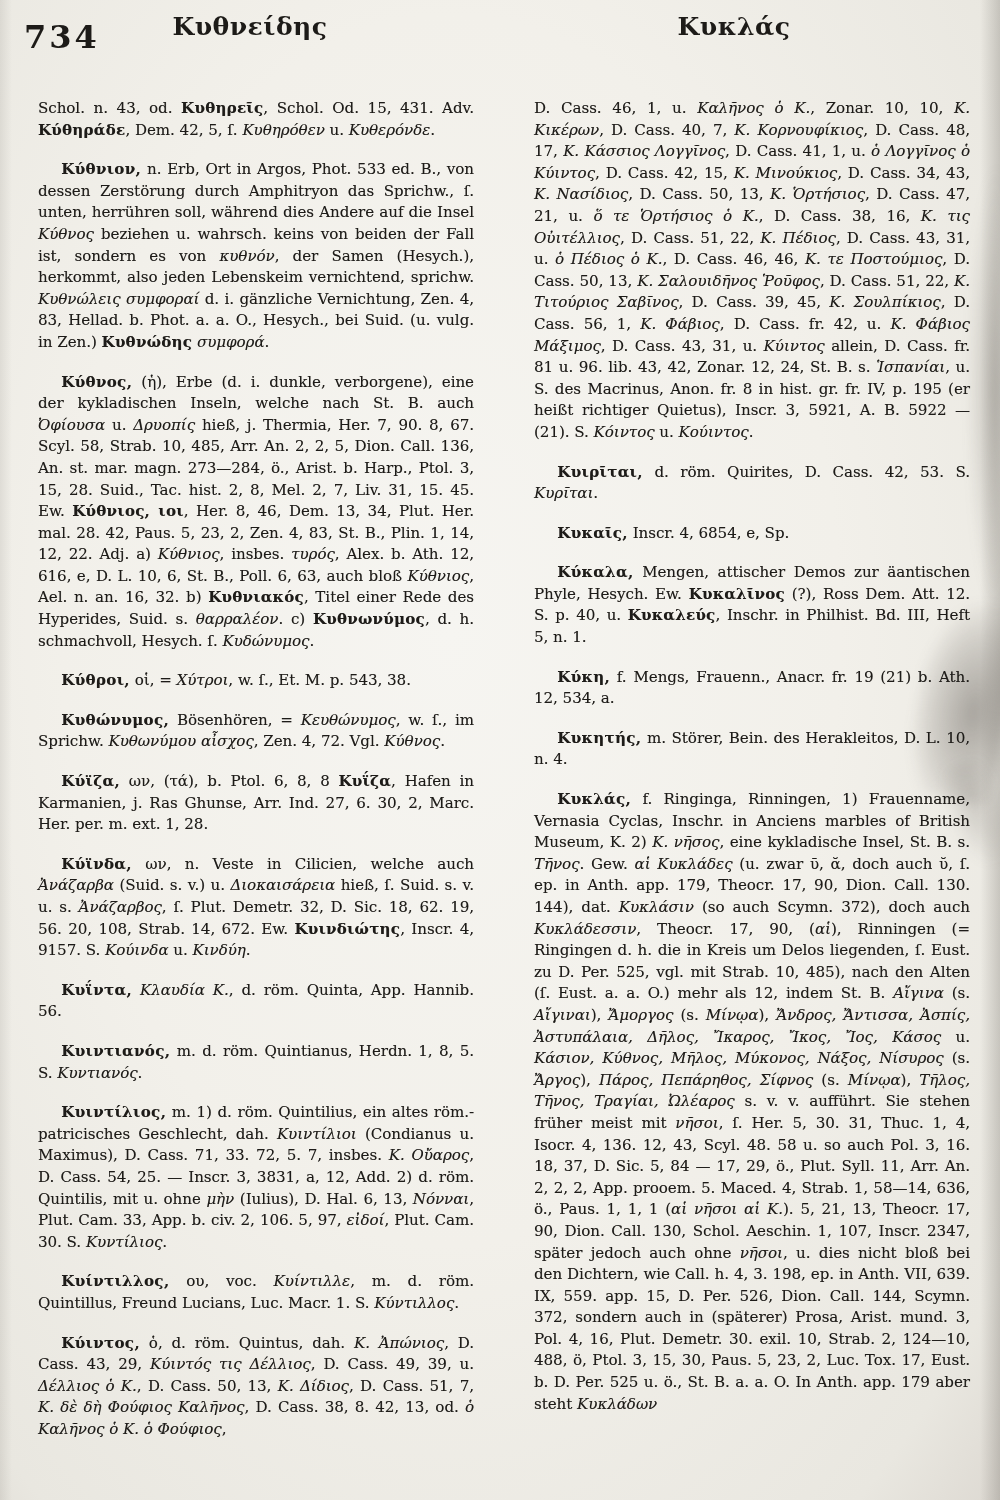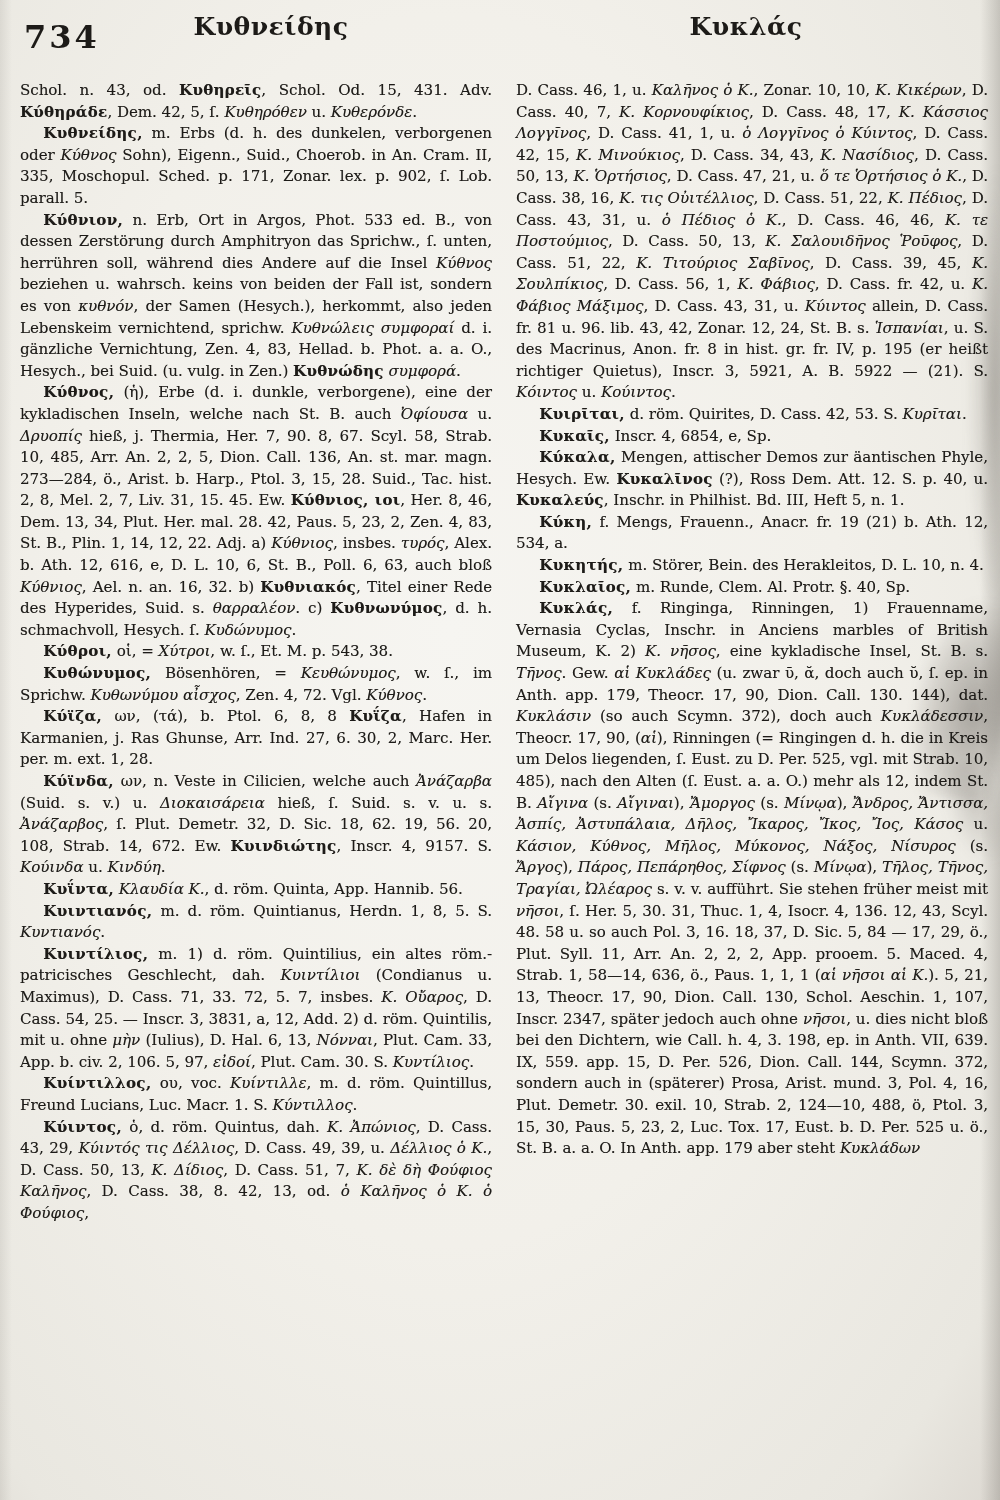--- a/index.html
+++ b/index.html
@@ -44,35 +44,35 @@
   }
   .page-header { position:relative; height:78px; }
   .page-number {
     position:absolute; left:24px; top:18px;
     font-size:32px; font-weight:bold; letter-spacing:3px;
   }
   .running-head {
     position:absolute; top:12px; width:500px;
     text-align:center; font-size:25px; font-weight:600; letter-spacing:0.5px;
   }
-  .running-head.left  { left:0;margin-left:21px; }
-  .running-head.right { left:496px; }
+  .running-head.left  { left:0; }
+  .running-head.right { left:484px; }
   .columns {
     position:absolute; top:80px; left:0;
     width:1000px; box-sizing:border-box;
     padding:0 12px 0 20px;
     display:flex; gap:24px;
   }
   .column {
     width:472px;
     font-size:15px; line-height:21.6px;
     text-align:justify;
     text-shadow:0.2px 0.2px 0.35px rgba(45,42,38,0.45);
   }
-  p.entry { margin:0; text-indent:1.55em; }
+  p.entry { margin:18px; text-indent:1.55em; }
   p.entry.noindent { text-indent:0; }
   b.headword { font-weight:700; letter-spacing:0.4px; }
   b.gkb { font-weight:700; letter-spacing:0.3px; }
   i.gk { font-style:italic; }
 </style>
 </head>
 <body>
 
 <div class="page">
   <div class="artifact edge-left"></div>
@@ -83,37 +83,35 @@
 
   <header class="page-header">
     <div class="page-number">734</div>
     <div class="running-head left">Κυθνείδης</div>
     <div class="running-head right">Κυκλάς</div>
   </header>
 
   <main class="columns">
     <div class="column" id="col-left">
         <p class="entry noindent">Schol. n. 43, od. <b class="gkb">Κυθηρεῖς</b>, Schol. Od. 15, 431. Adv. <b class="gkb">Κύθηράδε</b>, Dem. 42, 5, ſ. <i class="gk">Κυθηρόθεν</i> u. <i class="gk">Κυθερόνδε</i>.</p>
-        <p class="entry"><b class="headword">Κυθνείδης,</b> m. Erbs (d. h. des dunkelen, verborgenen oder <i class="gk">Κύθνος</i> Sohn), Eigenn., Suid., Choerob. in An. Cram. II, 335, Moschopul. Sched. p. 171, Zonar. lex. p. 902, ſ. Lob. parall. 5.</p>
         <p class="entry"><b class="headword">Κύθνιον,</b> n. Erb, Ort in Argos, Phot. 533 ed. B., von dessen Zerstörung durch Amphitryon das Sprichw., ſ. unten, herrühren soll, während dies Andere auf die Insel <i class="gk">Κύθνος</i> beziehen u. wahrsch. keins von beiden der Fall ist, sondern es von <i class="gk">κυθνόν</i>, der Samen (Hesych.), herkommt, also jeden Lebenskeim vernichtend, sprichw. <i class="gk">Κυθνώλεις συμφοραί</i> d. i. gänzliche Vernichtung, Zen. 4, 83, Hellad. b. Phot. a. a. O., Hesych., bei Suid. (u. vulg. in Zen.) <b class="gkb">Κυθνώδης</b> <i class="gk">συμφορά</i>.</p>
         <p class="entry"><b class="headword">Κύθνος,</b> (ἡ), Erbe (d. i. dunkle, verborgene), eine der kykladischen Inseln, welche nach St. B. auch <i class="gk">Ὀφίουσα</i> u. <i class="gk">Δρυοπίς</i> hieß, j. Thermia, Her. 7, 90. 8, 67. Scyl. 58, Strab. 10, 485, Arr. An. 2, 2, 5, Dion. Call. 136, An. st. mar. magn. 273—284, ö., Arist. b. Harp., Ptol. 3, 15, 28. Suid., Tac. hist. 2, 8, Mel. 2, 7, Liv. 31, 15. 45. Ew. <b class="gkb">Κύθνιος, ιοι</b>, Her. 8, 46, Dem. 13, 34, Plut. Her. mal. 28. 42, Paus. 5, 23, 2, Zen. 4, 83, St. B., Plin. 1, 14, 12, 22. Adj. a) <i class="gk">Κύθνιος</i>, insbes. <i class="gk">τυρός</i>, Alex. b. Ath. 12, 616, e, D. L. 10, 6, St. B., Poll. 6, 63, auch bloß <i class="gk">Κύθνιος</i>, Ael. n. an. 16, 32. b) <b class="gkb">Κυθνιακός</b>, Titel einer Rede des Hyperides, Suid. s. <i class="gk">θαρραλέον</i>. c) <b class="gkb">Κυθνωνύμος</b>, d. h. schmachvoll, Hesych. ſ. <i class="gk">Κυδώνυμος</i>.</p>
         <p class="entry"><b class="headword">Κύθροι,</b> οἱ, = <i class="gk">Χύτροι</i>, w. ſ., Et. M. p. 543, 38.</p>
         <p class="entry"><b class="headword">Κυθώνυμος,</b> Bösenhören, = <i class="gk">Κευθώνυμος</i>, w. ſ., im Sprichw. <i class="gk">Κυθωνύμου αἶσχος</i>, Zen. 4, 72. Vgl. <i class="gk">Κύθνος</i>.</p>
         <p class="entry"><b class="headword">Κύϊζα,</b> ων, (τά), b. Ptol. 6, 8, 8 <b class="gkb">Κυΐζα</b>, Hafen in Karmanien, j. Ras Ghunse, Arr. Ind. 27, 6. 30, 2, Marc. Her. per. m. ext. 1, 28.</p>
         <p class="entry"><b class="headword">Κύϊνδα,</b> ων, n. Veste in Cilicien, welche auch <i class="gk">Ἀνάζαρβα</i> (Suid. s. v.) u. <i class="gk">Διοκαισάρεια</i> hieß, ſ. Suid. s. v. u. s. <i class="gk">Ἀνάζαρβος</i>, ſ. Plut. Demetr. 32, D. Sic. 18, 62. 19, 56. 20, 108, Strab. 14, 672. Ew. <b class="gkb">Κυινδιώτης</b>, Inscr. 4, 9157. S. <i class="gk">Κούινδα</i> u. <i class="gk">Κινδύη</i>.</p>
         <p class="entry"><b class="headword">Κυΐντα,</b> <i class="gk">Κλαυδία Κ.</i>, d. röm. Quinta, App. Hannib. 56.</p>
         <p class="entry"><b class="headword">Κυιντιανός,</b> m. d. röm. Quintianus, Herdn. 1, 8, 5. S. <i class="gk">Κυντιανός</i>.</p>
         <p class="entry"><b class="headword">Κυιντίλιος,</b> m. 1) d. röm. Quintilius, ein altes röm.-patricisches Geschlecht, dah. <i class="gk">Κυιντίλιοι</i> (Condianus u. Maximus), D. Cass. 71, 33. 72, 5. 7, insbes. <i class="gk">K. Οὔαρος</i>, D. Cass. 54, 25. — Inscr. 3, 3831, a, 12, Add. 2) d. röm. Quintilis, mit u. ohne <i class="gk">μὴν</i> (Iulius), D. Hal. 6, 13, <i class="gk">Νόνναι</i>, Plut. Cam. 33, App. b. civ. 2, 106. 5, 97, <i class="gk">εἰδοί</i>, Plut. Cam. 30. S. <i class="gk">Κυντίλιος</i>.</p>
         <p class="entry"><b class="headword">Κυίντιλλος,</b> ου, voc. <i class="gk">Κυίντιλλε</i>, m. d. röm. Quintillus, Freund Lucians, Luc. Macr. 1. S. <i class="gk">Κύντιλλος</i>.</p>
         <p class="entry"><b class="headword">Κύιντος,</b> ὁ, d. röm. Quintus, dah. <i class="gk">Κ. Ἀπώνιος</i>, D. Cass. 43, 29, <i class="gk">Κύιντός τις Δέλλιος</i>, D. Cass. 49, 39, u. <i class="gk">Δέλλιος ὁ Κ.</i>, D. Cass. 50, 13, <i class="gk">Κ. Δίδιος</i>, D. Cass. 51, 7, <i class="gk">Κ. δὲ δὴ Φούφιος Καλῆνος</i>, D. Cass. 38, 8. 42, 13, od. <i class="gk">ὁ Καλῆνος ὁ Κ. ὁ Φούφιος</i>,</p>
       </div>
     <div class="column" id="col-right">
         <p class="entry noindent">D. Cass. 46, 1, u. <i class="gk">Καλῆνος ὁ Κ.</i>, Zonar. 10, 10, <i class="gk">Κ. Κικέρων</i>, D. Cass. 40, 7, <i class="gk">Κ. Κορνουφίκιος</i>, D. Cass. 48, 17, <i class="gk">Κ. Κάσσιος Λογγῖνος</i>, D. Cass. 41, 1, u. <i class="gk">ὁ Λογγῖνος ὁ Κύιντος</i>, D. Cass. 42, 15, <i class="gk">Κ. Μινούκιος</i>, D. Cass. 34, 43, <i class="gk">Κ. Νασίδιος</i>, D. Cass. 50, 13, <i class="gk">Κ. Ὁρτήσιος</i>, D. Cass. 47, 21, u. <i class="gk">ὅ τε Ὁρτήσιος ὁ Κ.</i>, D. Cass. 38, 16, <i class="gk">Κ. τις Οὐιτέλλιος</i>, D. Cass. 51, 22, <i class="gk">Κ. Πέδιος</i>, D. Cass. 43, 31, u. <i class="gk">ὁ Πέδιος ὁ Κ.</i>, D. Cass. 46, 46, <i class="gk">Κ. τε Ποστούμιος</i>, D. Cass. 50, 13, <i class="gk">Κ. Σαλουιδῆνος Ῥοῦφος</i>, D. Cass. 51, 22, <i class="gk">Κ. Τιτούριος Σαβῖνος</i>, D. Cass. 39, 45, <i class="gk">Κ. Σουλπίκιος</i>, D. Cass. 56, 1, <i class="gk">Κ. Φάβιος</i>, D. Cass. fr. 42, u. <i class="gk">Κ. Φάβιος Μάξιμος</i>, D. Cass. 43, 31, u. <i class="gk">Κύιντος</i> allein, D. Cass. fr. 81 u. 96. lib. 43, 42, Zonar. 12, 24, St. B. s. <i class="gk">Ἱσπανίαι</i>, u. S. des Macrinus, Anon. fr. 8 in hist. gr. fr. IV, p. 195 (er heißt richtiger Quietus), Inscr. 3, 5921, A. B. 5922 — (21). S. <i class="gk">Κόιντος</i> u. <i class="gk">Κούιντος</i>.</p>
         <p class="entry"><b class="headword">Κυιρῖται,</b> d. röm. Quirites, D. Cass. 42, 53. S. <i class="gk">Κυρῖται</i>.</p>
         <p class="entry"><b class="headword">Κυκαῖς,</b> Inscr. 4, 6854, e, Sp.</p>
         <p class="entry"><b class="headword">Κύκαλα,</b> Mengen, attischer Demos zur äantischen Phyle, Hesych. Ew. <b class="gkb">Κυκαλῖνος</b> (?), Ross Dem. Att. 12. S. p. 40, u. <b class="gkb">Κυκαλεύς</b>, Inschr. in Philhist. Bd. III, Heft 5, n. 1.</p>
         <p class="entry"><b class="headword">Κύκη,</b> f. Mengs, Frauenn., Anacr. fr. 19 (21) b. Ath. 12, 534, a.</p>
         <p class="entry"><b class="headword">Κυκητής,</b> m. Störer, Bein. des Herakleitos, D. L. 10, n. 4.</p>
-        <p class="entry"><b class="headword">Κυκλαῖος,</b> m. Runde, Clem. Al. Protr. §. 40, Sp.</p>
         <p class="entry"><b class="headword">Κυκλάς,</b> f. Ringinga, Rinningen, 1) Frauenname, Vernasia Cyclas, Inschr. in Anciens marbles of British Museum, K. 2) <i class="gk">K. νῆσος</i>, eine kykladische Insel, St. B. s. <i class="gk">Τῆνος</i>. Gew. <i class="gk">αἱ Κυκλάδες</i> (u. zwar ῡ, ᾰ, doch auch ῠ, ſ. ep. in Anth. app. 179, Theocr. 17, 90, Dion. Call. 130. 144), dat. <i class="gk">Κυκλάσιν</i> (so auch Scymn. 372), doch auch <i class="gk">Κυκλάδεσσιν</i>, Theocr. 17, 90, (<i class="gk">αἱ</i>), Rinningen (= Ringingen d. h. die in Kreis um Delos liegenden, ſ. Eust. zu D. Per. 525, vgl. mit Strab. 10, 485), nach den Alten (ſ. Eust. a. a. O.) mehr als 12, indem St. B. <i class="gk">Αἴγινα</i> (s. <i class="gk">Αἴγιναι</i>), <i class="gk">Ἄμοργος</i> (s. <i class="gk">Μίνῳα</i>), <i class="gk">Ἄνδρος, Ἄντισσα, Ἀσπίς, Ἀστυπάλαια, Δῆλος, Ἴκαρος, Ἴκος, Ἴος, Κάσος</i> u. <i class="gk">Κάσιον, Κύθνος, Μῆλος, Μύκονος, Νάξος, Νίσυρος</i> (s. <i class="gk">Ἄργος</i>), <i class="gk">Πάρος, Πεπάρηθος, Σίφνος</i> (s. <i class="gk">Μίνῳα</i>), <i class="gk">Τῆλος, Τῆνος, Τραγίαι, Ὠλέαρος</i> s. v. v. aufführt. Sie stehen früher meist mit <i class="gk">νῆσοι</i>, ſ. Her. 5, 30. 31, Thuc. 1, 4, Isocr. 4, 136. 12, 43, Scyl. 48. 58 u. so auch Pol. 3, 16. 18, 37, D. Sic. 5, 84 — 17, 29, ö., Plut. Syll. 11, Arr. An. 2, 2, 2, App. prooem. 5. Maced. 4, Strab. 1, 58—14, 636, ö., Paus. 1, 1, 1 (<i class="gk">αἱ νῆσοι αἱ Κ.</i>). 5, 21, 13, Theocr. 17, 90, Dion. Call. 130, Schol. Aeschin. 1, 107, Inscr. 2347, später jedoch auch ohne <i class="gk">νῆσοι</i>, u. dies nicht bloß bei den Dichtern, wie Call. h. 4, 3. 198, ep. in Anth. VII, 639. IX, 559. app. 15, D. Per. 526, Dion. Call. 144, Scymn. 372, sondern auch in (späterer) Prosa, Arist. mund. 3, Pol. 4, 16, Plut. Demetr. 30. exil. 10, Strab. 2, 124—10, 488, ö, Ptol. 3, 15, 30, Paus. 5, 23, 2, Luc. Tox. 17, Eust. b. D. Per. 525 u. ö., St. B. a. a. O. In Anth. app. 179 aber steht <i class="gk">Κυκλάδων</i></p>
       </div>
   </main>
 </div>
 
 </body></html>

